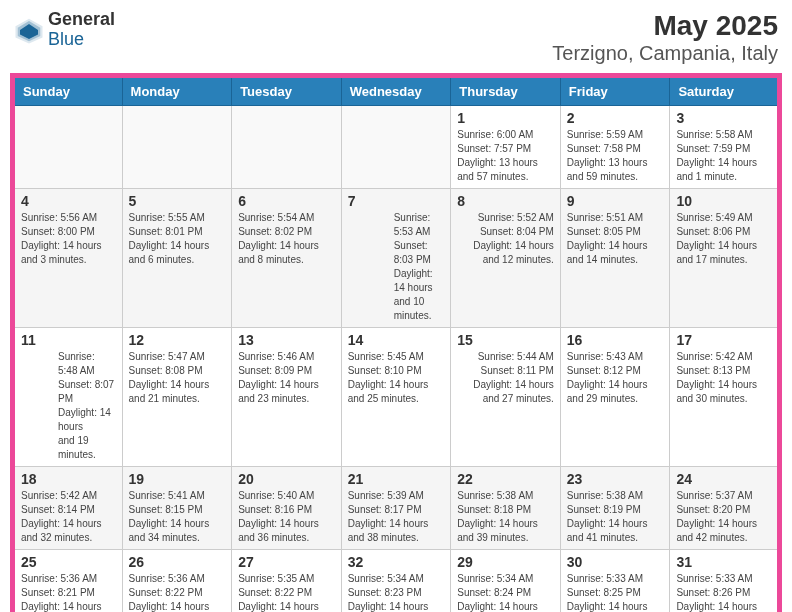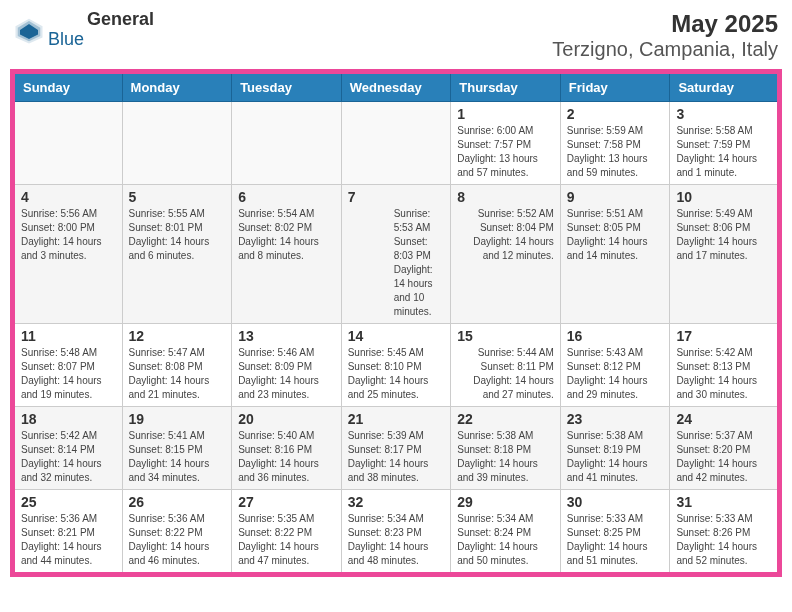--- a/index.html
+++ b/index.html
@@ -24,36 +24,35 @@
     }
     .logo-text {
       display: flex;
       flex-direction: column;
       line-height: 1.1;
     }
     .logo-general {
       font-size: 18px;
       font-weight: bold;
       color: #333;
-      margin-left: 39px;
     }
     .logo-blue {
       font-size: 18px;
       font-weight: normal;
       color: #1a6496;
     }
     .logo-icon {
       width: 30px;
       height: 30px;
     }
     .title-area {
       text-align: right;
     }
     .month-title {
-      font-size: 24px;
+      font-size: 28px;
       font-weight: bold;
       color: #333;
     }
     .location-title {
       font-size: 20px;
       color: #555;
     }
     .calendar-table {
       width: 100%;
       border-collapse: collapse;
@@ -202,21 +201,21 @@
           <div class="day-number">10</div>
           <div class="day-info" style="white-space: pre-line;">Sunrise: 5:49 AM
 Sunset: 8:06 PM
 Daylight: 14 hours
 and 17 minutes.</div>
         </td>
       </tr>
       <tr>
         <td>
           <div class="day-number">11</div>
-          <div class="day-info" style="white-space: pre-line;">Sunrise: 5:48 AM
+          <div class="day-info" style="white-space: pre-line; margin-left: 37px;">Sunrise: 5:48 AM
 Sunset: 8:07 PM
 Daylight: 14 hours
 and 19 minutes.</div>
         </td>
         <td>
           <div class="day-number">12</div>
           <div class="day-info" style="white-space: pre-line;">Sunrise: 5:47 AM
 Sunset: 8:08 PM
 Daylight: 14 hours
 and 21 minutes.</div>

